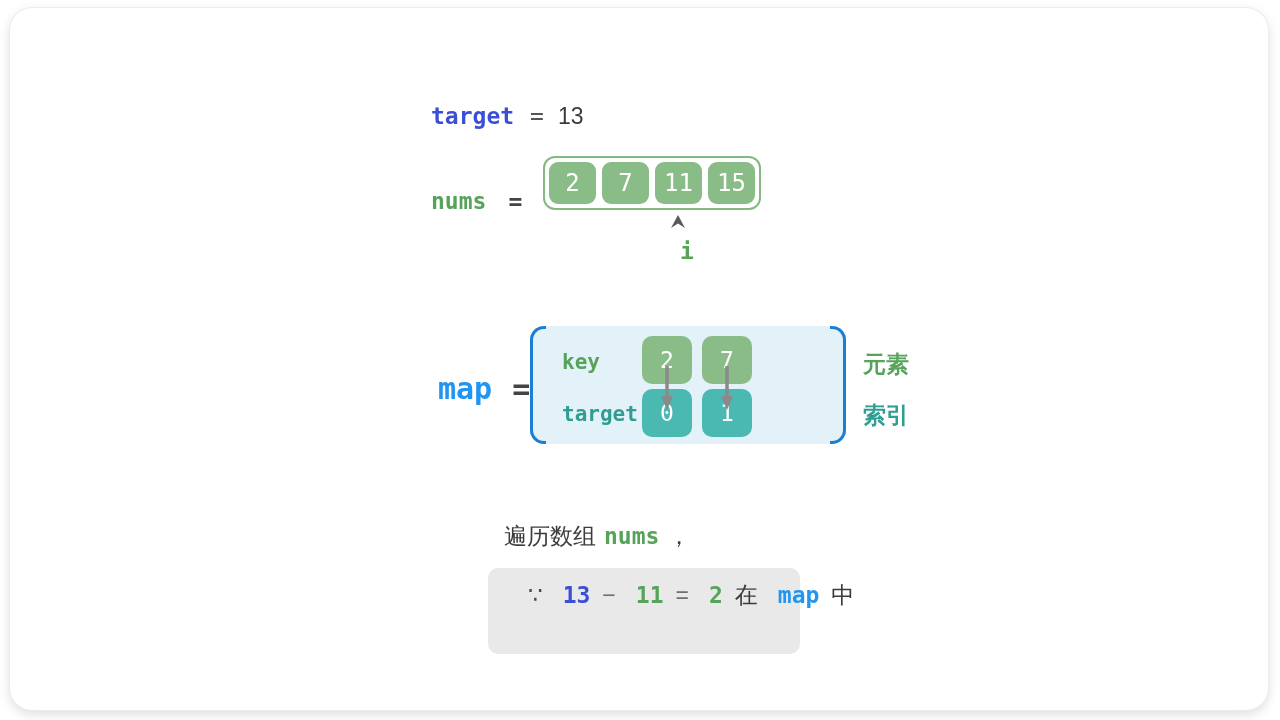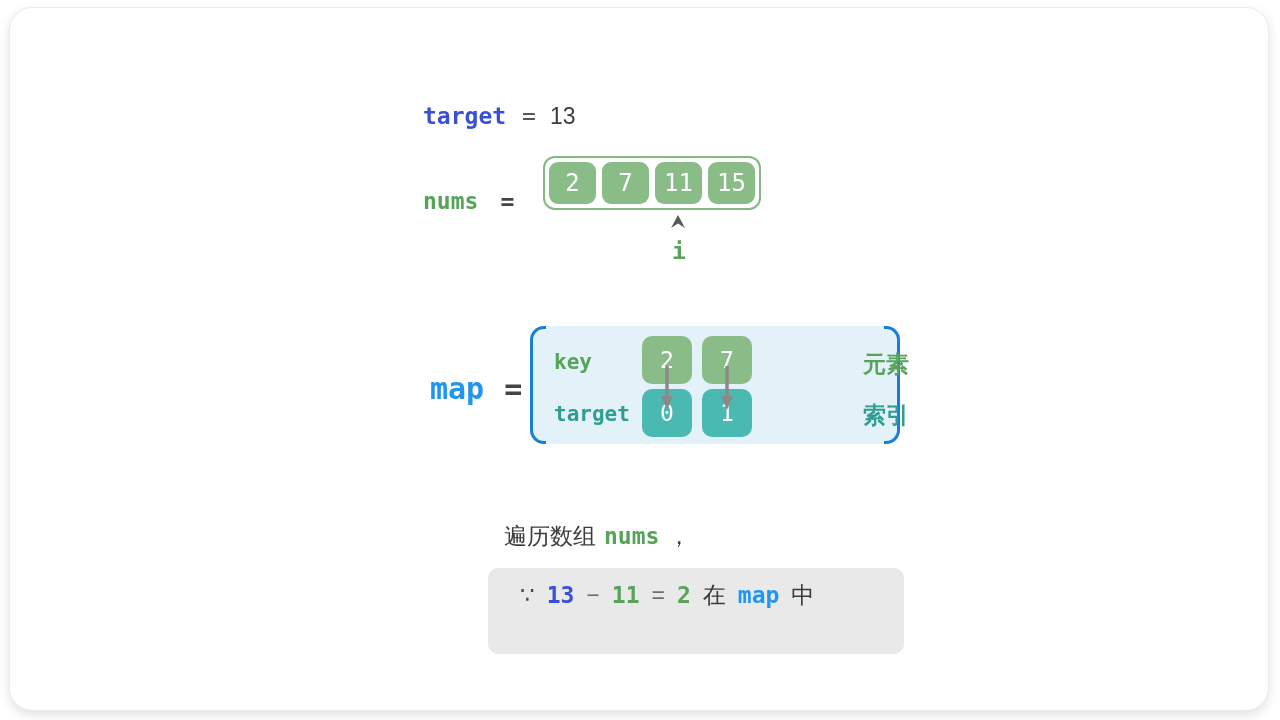--- a/index.html
+++ b/index.html
@@ -7,21 +7,21 @@
   body { font-family: "Liberation Sans", sans-serif; }
 
   .page { position: relative; width: 1280px; height: 720px; background: #ffffff; }
 
   .card {
     position: absolute; left: 10px; top: 8px; width: 1258px; height: 702px;
     background: #ffffff; border-radius: 22px;
     box-shadow: 0 0 0 1px #ececec, 0 4px 12px rgba(0,0,0,0.14);
   }
 
-  .mono { font-family: "DejaVu Sans Mono", monospace; }
+  .mono { font-family: "DejaVu Sans Mono", monospace; margin-left: 8px; }
   .bold { font-weight: bold; }
 
   .target-blue { color: #3b4fd6; }
   .map-blue   { color: #2095f2; }
   .green-txt  { color: #57a35a; }
   .teal-txt   { color: #2f9d92; }
   .dark-txt   { color: #3c3c3c; }
 
   
   .target-row { position: absolute; left: 413px; top: 95px; font-size: 23px; white-space: nowrap; }
@@ -44,21 +44,21 @@
 
   .pointer-arrow { position: absolute; left: 660px; top: 207px; width: 16px; height: 14px; }
   .pointer-label { position: absolute; left: 661px; top: 230px; width: 16px; text-align: center;
                    font-size: 23px; }
 
   
   .map-label { position: absolute; left: 420px; top: 363px; font-size: 30px; white-space: nowrap; }
   .map-label .eq { margin-left: 20px; color: #444; font-family: "DejaVu Sans Mono", monospace; font-weight: bold; }
 
   .map-box {
-    position: absolute; left: 520px; top: 318px; width: 370px; height: 118px;
+    position: absolute; left: 520px; top: 318px; width: 316px; height: 118px;
     background: #e3f1f9; border-radius: 14px;
   }
   .bracket { position: absolute; top: 0; bottom: 0; width: 16px; }
   .bracket.left  { left: 0;  border-left: 3px solid #1a7fd4; border-top: 3px solid #1a7fd4;
                    border-bottom: 3px solid #1a7fd4; border-radius: 14px 0 0 14px; }
   .bracket.right { right: 0; border-right: 3px solid #1a7fd4; border-top: 3px solid #1a7fd4;
                    border-bottom: 3px solid #1a7fd4; border-radius: 0 14px 14px 0; }
 
   .map-row-label { position: absolute; left: 24px; font-size: 21px; }
   .map-row-label.key   { top: 24px; }
@@ -80,22 +80,22 @@
 
   .side-label { position: absolute; font-size: 23px; font-weight: bold; white-space: nowrap; }
   .side-label.element { left: 853px; top: 341px; text-align: right; }
   .side-label.index   { left: 853px; top: 392px; }
 
   
   .caption { position: absolute; left: 494px; top: 513px; font-size: 23px; white-space: nowrap; }
   .caption .code { margin: 0 8px; font-size: 23px; }
 
   .conclusion-box {
-    position: absolute; left: 478px; top: 560px; width: 416px; height: 86px;
-    background: #e9e9e9; border-radius: 10px; padding: 10px 0 0 32px;
+    position: absolute; left: 478px; top: 560px; width: 312px; height: 86px;
+    background: #e9e9e9; border-radius: 10px; padding: 10px 0 0 40px;
     font-size: 23px; line-height: 34px; white-space: nowrap;
   }
   .conclusion-box .sym { color: #4a4a4a; margin-right: 12px; }
   .conclusion-box .sp { margin-right: 12px; }
   .conclusion-box .op { margin-right: 12px; color: #6f6f6f; }
   .conclusion-box .num { font-size: 23px; }
 
   .watermark {
     position: absolute; left: 1078px; top: 675px;
     font-family: "DejaVu Sans Mono", monospace; font-size: 16px; color: #c6c6c6;

